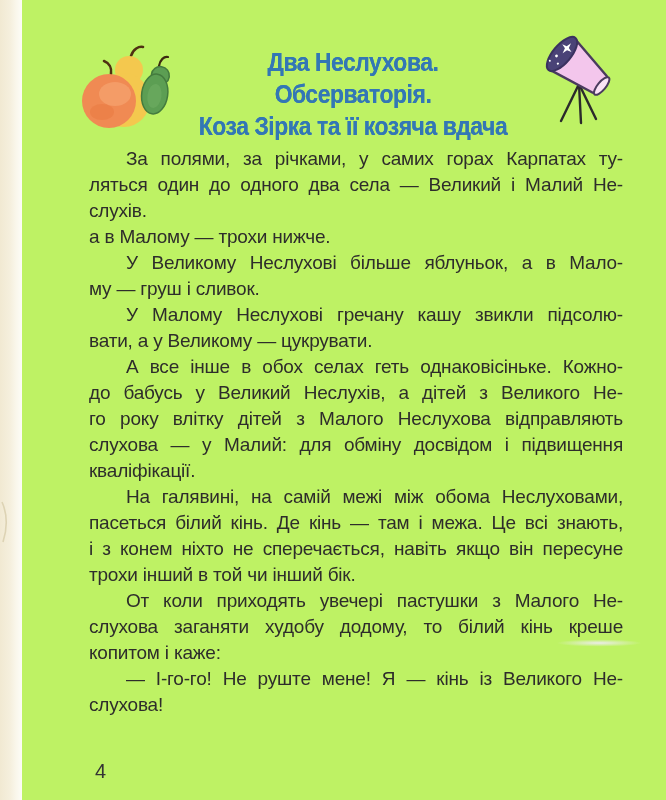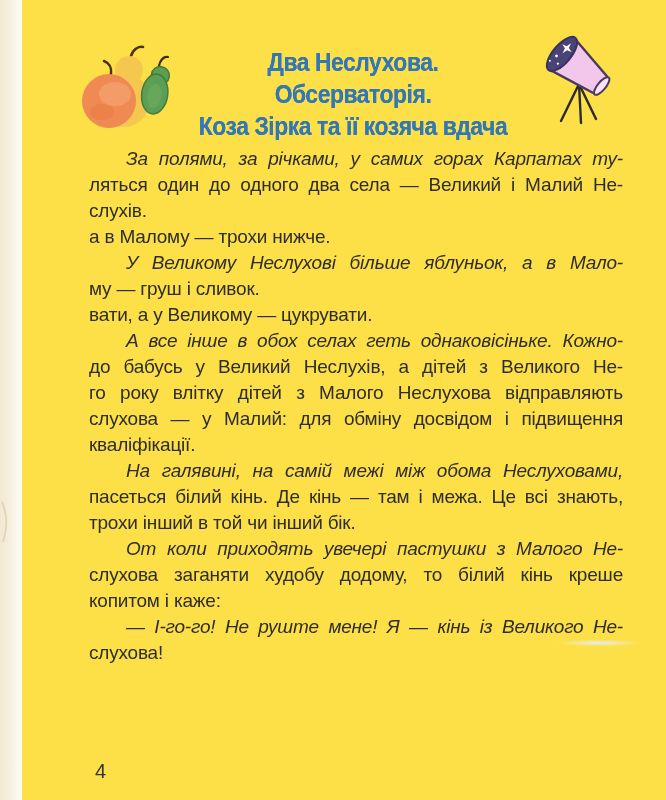--- a/index.html
+++ b/index.html
@@ -1,19 +1,19 @@
 <!DOCTYPE html>
 <html><head>
 <meta charset="utf-8">
 <style>
   html,body{margin:0;padding:0;background:#e9e9e9;}
   #page{
     position:relative;
     width:666px;height:800px;
-    background:#fde047;
+    background:#bef264;
     overflow:hidden;
     font-family:"Liberation Sans", sans-serif;
   }
   
   #page-edge{
     position:absolute;left:0;top:0;width:22px;height:800px;
     background:linear-gradient(90deg,#f1e9d2 0%,#f5efdd 45%,#faf7ec 75%,#fdfcf7 100%);
   }
   #page-curl{
     position:absolute;left:0;top:500px;width:14px;height:44px;
@@ -45,21 +45,21 @@
     height:26px;overflow:hidden;
     text-align:justify;
     -moz-text-align-last:justify;
     text-align-last:justify;
   }
   .line.last{
     text-align:right;
     -moz-text-align-last:left;
     text-align-last:left;
   }
-  .line.indent{padding-left:37px;font-style:italic;}
+  .line.indent{padding-left:37px;}
   #page-number{
     position:absolute;left:95px;top:760px;
     font-size:20px;color:#343434;
   }
   
   #smudge{
     position:absolute;left:552px;top:639px;width:94px;height:8px;
     border-radius:50%;
     background:radial-gradient(closest-side,#ececea 0%,rgba(236,236,234,0) 90%);
   }
@@ -120,28 +120,30 @@
     </g>
   </svg>
 
   <div id="bodytext">
     <div class="line indent">За полями, за річками, у самих горах Карпатах ту-</div>
     <div class="line">ляться один до одного два села — Великий і Малий Не-</div>
     <div class="line last">слухів.</div>
     <div class="line last">а в Малому — трохи нижче.</div>
     <div class="line indent">У Великому Неслухові більше яблуньок, а в Мало-</div>
     <div class="line last">му — груш і сливок.</div>
+    <div class="line indent">У Малому Неслухові гречану кашу звикли підсолю-</div>
     <div class="line last">вати, а у Великому — цукрувати.</div>
     <div class="line indent">А все інше в обох селах геть однаковісіньке. Кожно-</div>
     <div class="line">до бабусь у Великий Неслухів, а дітей з Великого Не-</div>
     <div class="line">го року влітку дітей з Малого Неслухова відправляють</div>
     <div class="line">слухова — у Малий: для обміну досвідом і підвищення</div>
     <div class="line last">кваліфікації.</div>
     <div class="line indent">На галявині, на самій межі між обома Неслуховами,</div>
     <div class="line">пасеться білий кінь. Де кінь — там і межа. Це всі знають,</div>
+    <div class="line">і з конем ніхто не сперечається, навіть якщо він пересуне</div>
     <div class="line last">трохи інший в той чи інший бік.</div>
     <div class="line indent">От коли приходять увечері пастушки з Малого Не-</div>
     <div class="line">слухова заганяти худобу додому, то білий кінь креше</div>
     <div class="line last">копитом і каже:</div>
     <div class="line indent">— І-го-го! Не руште мене! Я — кінь із Великого Не-</div>
     <div class="line last">слухова!</div>
   </div>
 
   <div id="smudge"></div>
 

